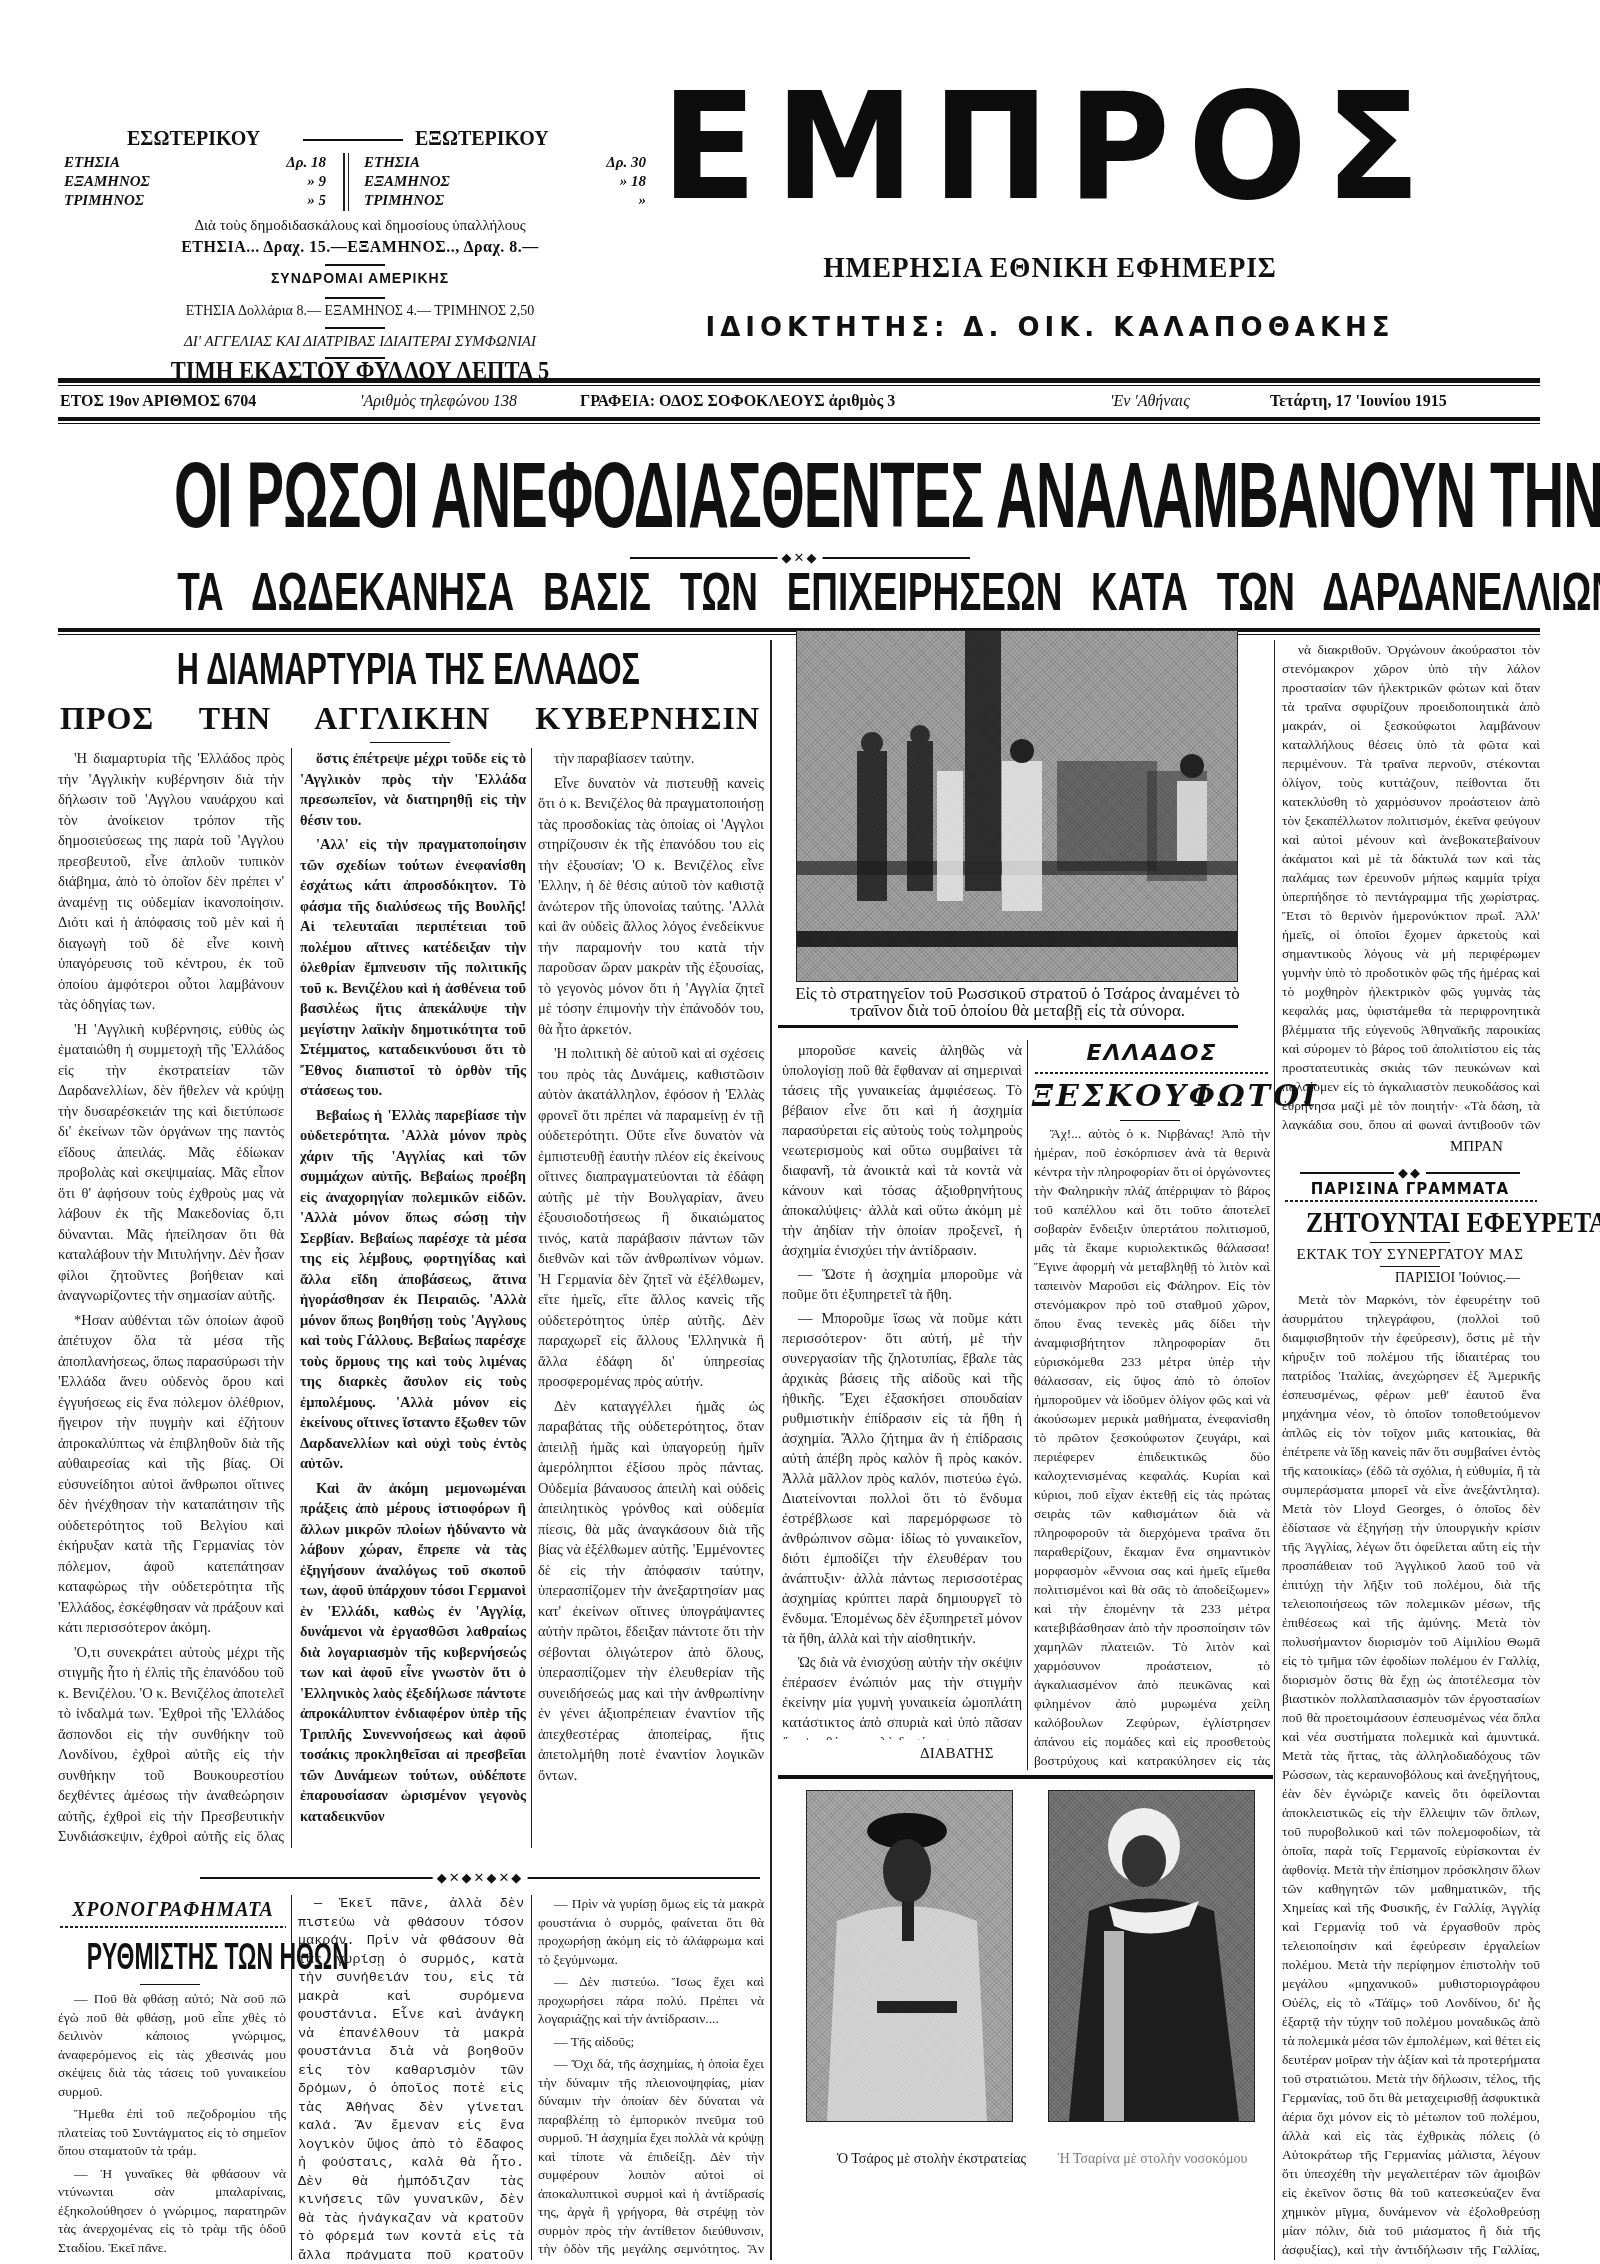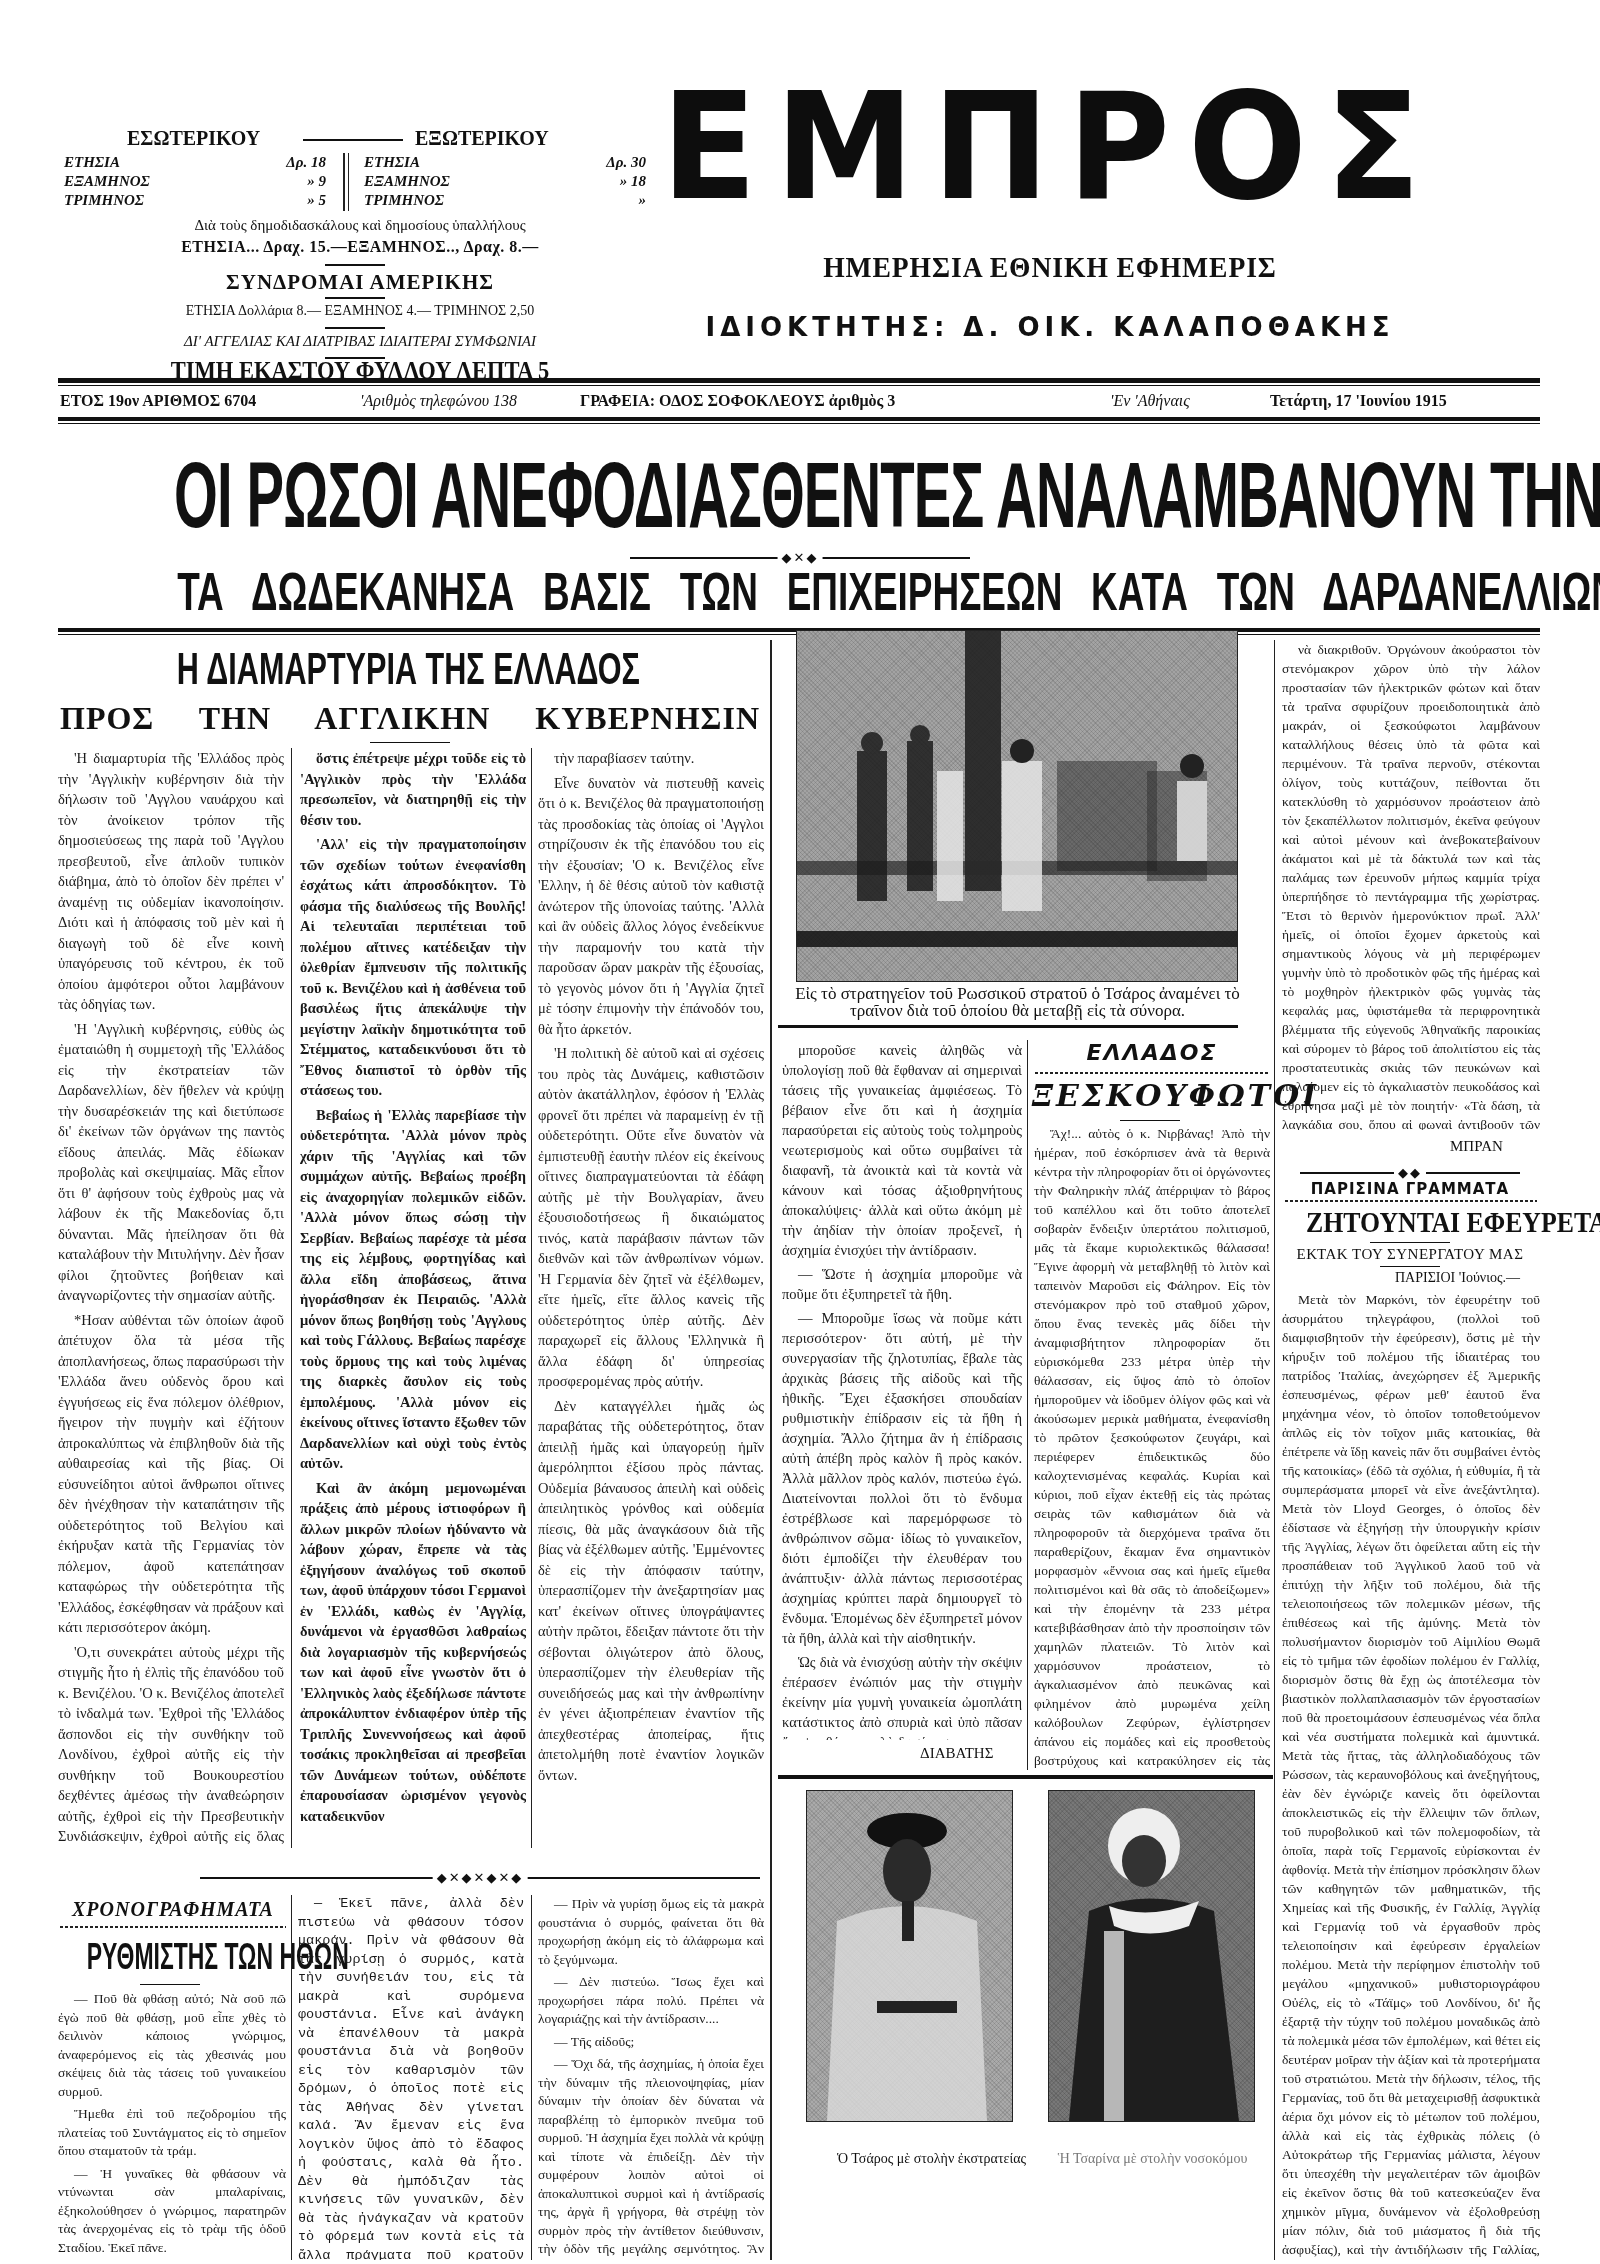--- a/index.html
+++ b/index.html
@@ -59,21 +59,21 @@
         </tr>
         <tr>
           <td>ΤΡΙΜΗΝΟΣ</td>
           <td style="text-align: right;">»</td>
         </tr>
       </tbody>
   </table>
   <div class="abs serif center" style="left:0;top:122px;width:600px;font-size:15px;">Διὰ τοὺς δημοδιδασκάλους καὶ δημοσίους ὑπαλλήλους</div>
   <div class="abs serif center" style="left:0;top:143px;width:600px;font-size:16px;font-weight:bold;letter-spacing:.5px;">ΕΤΗΣΙΑ... Δραχ. 15.—ΕΞΑΜΗΝΟΣ.., Δραχ. 8.—</div>
   <div class="rule" style="left:265px;top:169px;width:60px;height:2px;"></div>
-  <div class="abs center" style="left:0;top:175px;width:600px;font-family:Liberation Serif, serif;font-size:21px;font-weight:bold;letter-spacing:1px;">ΣΥΝΔΡΟΜΑΙ ΑΜΕΡΙΚΗΣ</div>
+  <div class="abs center" style="left:0;top:175px;width:600px;font-family:Liberation Sans, sans-serif;font-size:14px;font-weight:bold;letter-spacing:1px;">ΣΥΝΔΡΟΜΑΙ ΑΜΕΡΙΚΗΣ</div>
   <div class="rule" style="left:265px;top:202px;width:60px;height:2px;"></div>
   <div class="abs serif center" style="left:0;top:208px;width:600px;font-size:14px;">ΕΤΗΣΙΑ Δολλάρια 8.— ΕΞΑΜΗΝΟΣ 4.— ΤΡΙΜΗΝΟΣ 2,50</div>
   <div class="rule" style="left:265px;top:232px;width:60px;height:2px;"></div>
   <div class="abs serif center" style="left:0;top:238px;width:600px;font-size:15px;font-style:italic;">ΔΙ' ΑΓΓΕΛΙΑΣ ΚΑΙ ΔΙΑΤΡΙΒΑΣ ΙΔΙΑΙΤΕΡΑΙ ΣΥΜΦΩΝΙΑΙ</div>
   <div class="rule" style="left:265px;top:262px;width:60px;height:2px;"></div>
   <div class="abs serif center" style="left:0;top:262px;width:600px;font-size:25px;font-weight:bold;transform:scaleX(.9);">ΤΙΜΗ ΕΚΑΣΤΟΥ ΦΥΛΛΟΥ ΛΕΠΤΑ 5</div>
 </div>
 
 <div class="abs center" style="left:640px;top:88px;width:820px;font-family:'DejaVu Sans',sans-serif;font-weight:bold;font-size:140px;line-height:120px;letter-spacing:18px;color:#0d0d0d;transform:scaleY(1.05);">ΕΜΠΡΟΣ</div>
 <div class="abs center serif" style="left:640px;top:250px;width:820px;font-size:30px;font-weight:bold;letter-spacing:1px;transform:scaleX(.92);">ΗΜΕΡΗΣΙΑ ΕΘΝΙΚΗ ΕΦΗΜΕΡΙΣ</div>

